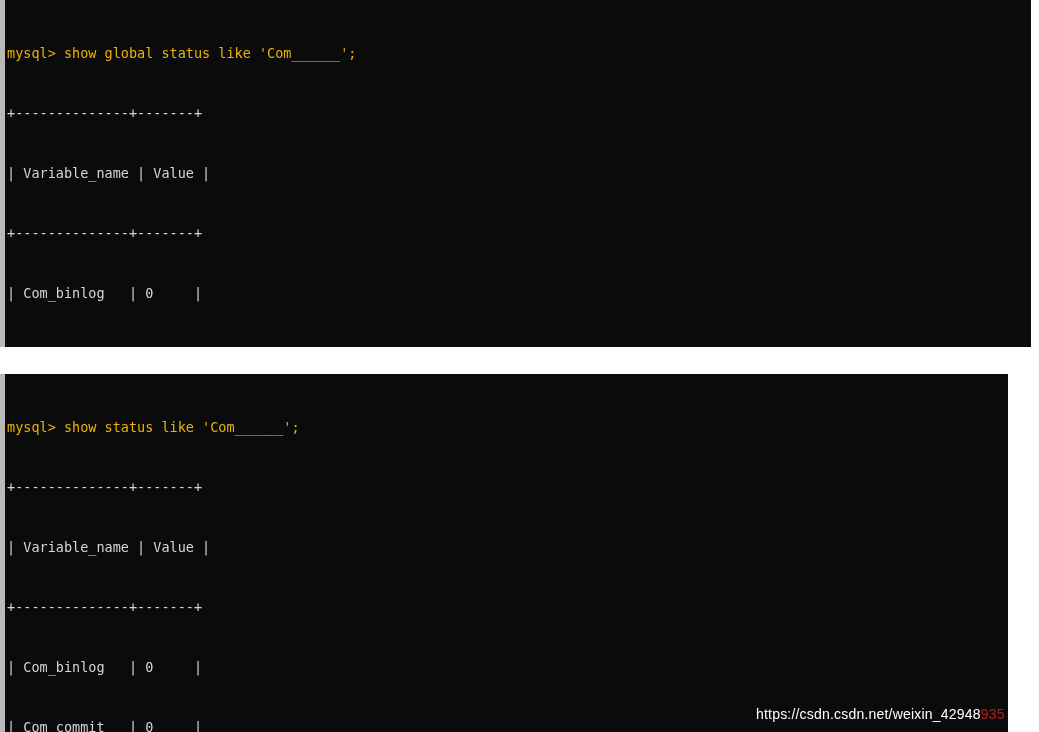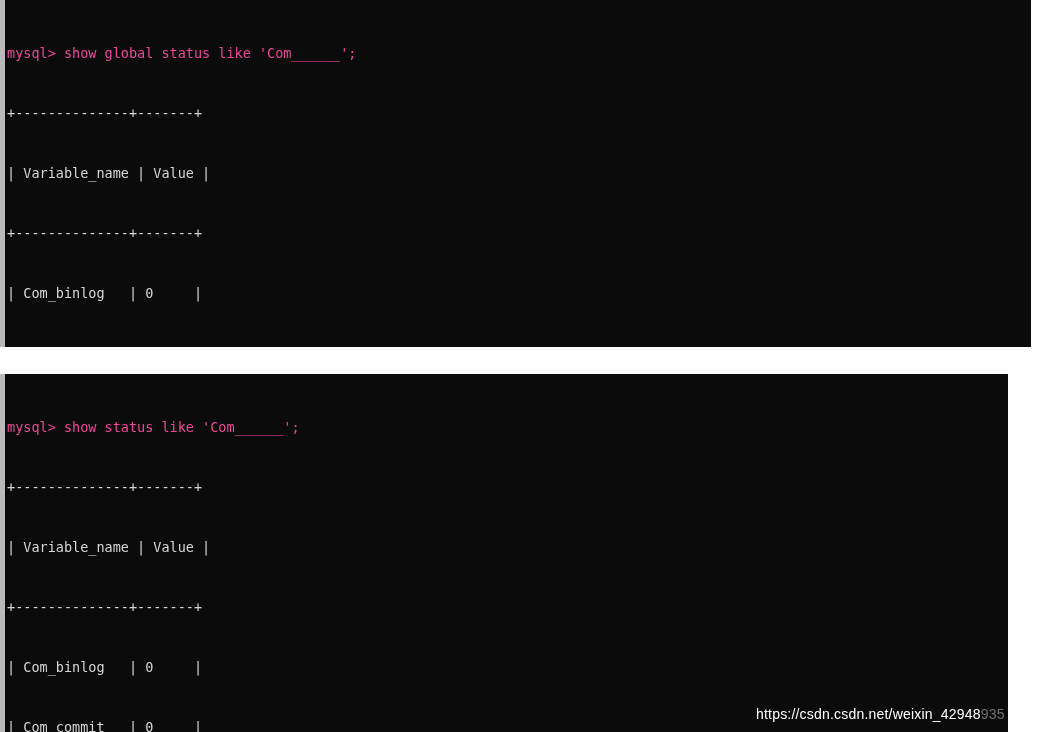--- a/index.html
+++ b/index.html
@@ -45,21 +45,21 @@
     right: 0;
     bottom: 0;
   }
 
   .line {
     height: 20px;
     white-space: pre;
     color: #d6d6d6;
   }
 
-  .line.prompt { color: #ec4899; }
+  .line.prompt { color: #eab308; }
 
   #terminal-global {
     left: 0;
     top: 0;
     width: 1031px;
     height: 347px;
   }
 
   #terminal-session {
     left: 0;
@@ -75,21 +75,21 @@
     left: 756px;
     top: 706px;
     font-family: "Liberation Sans", sans-serif;
     font-size: 14px;
     letter-spacing: 0.2px;
     color: #ffffff;
     white-space: pre;
     z-index: 5;
   }
   .watermark .wm-tail {
-    color: #737373;
+    color: #b91c1c;
     text-align: center;
   }
 </style>
 </head>
 <body>
 
 <div class="terminal" id="terminal-global">
   <div class="scroll-strip"></div>
   <div class="term-body term-inner-pad">
     <div class="line prompt">mysql&gt; show global status like 'Com______';</div>

